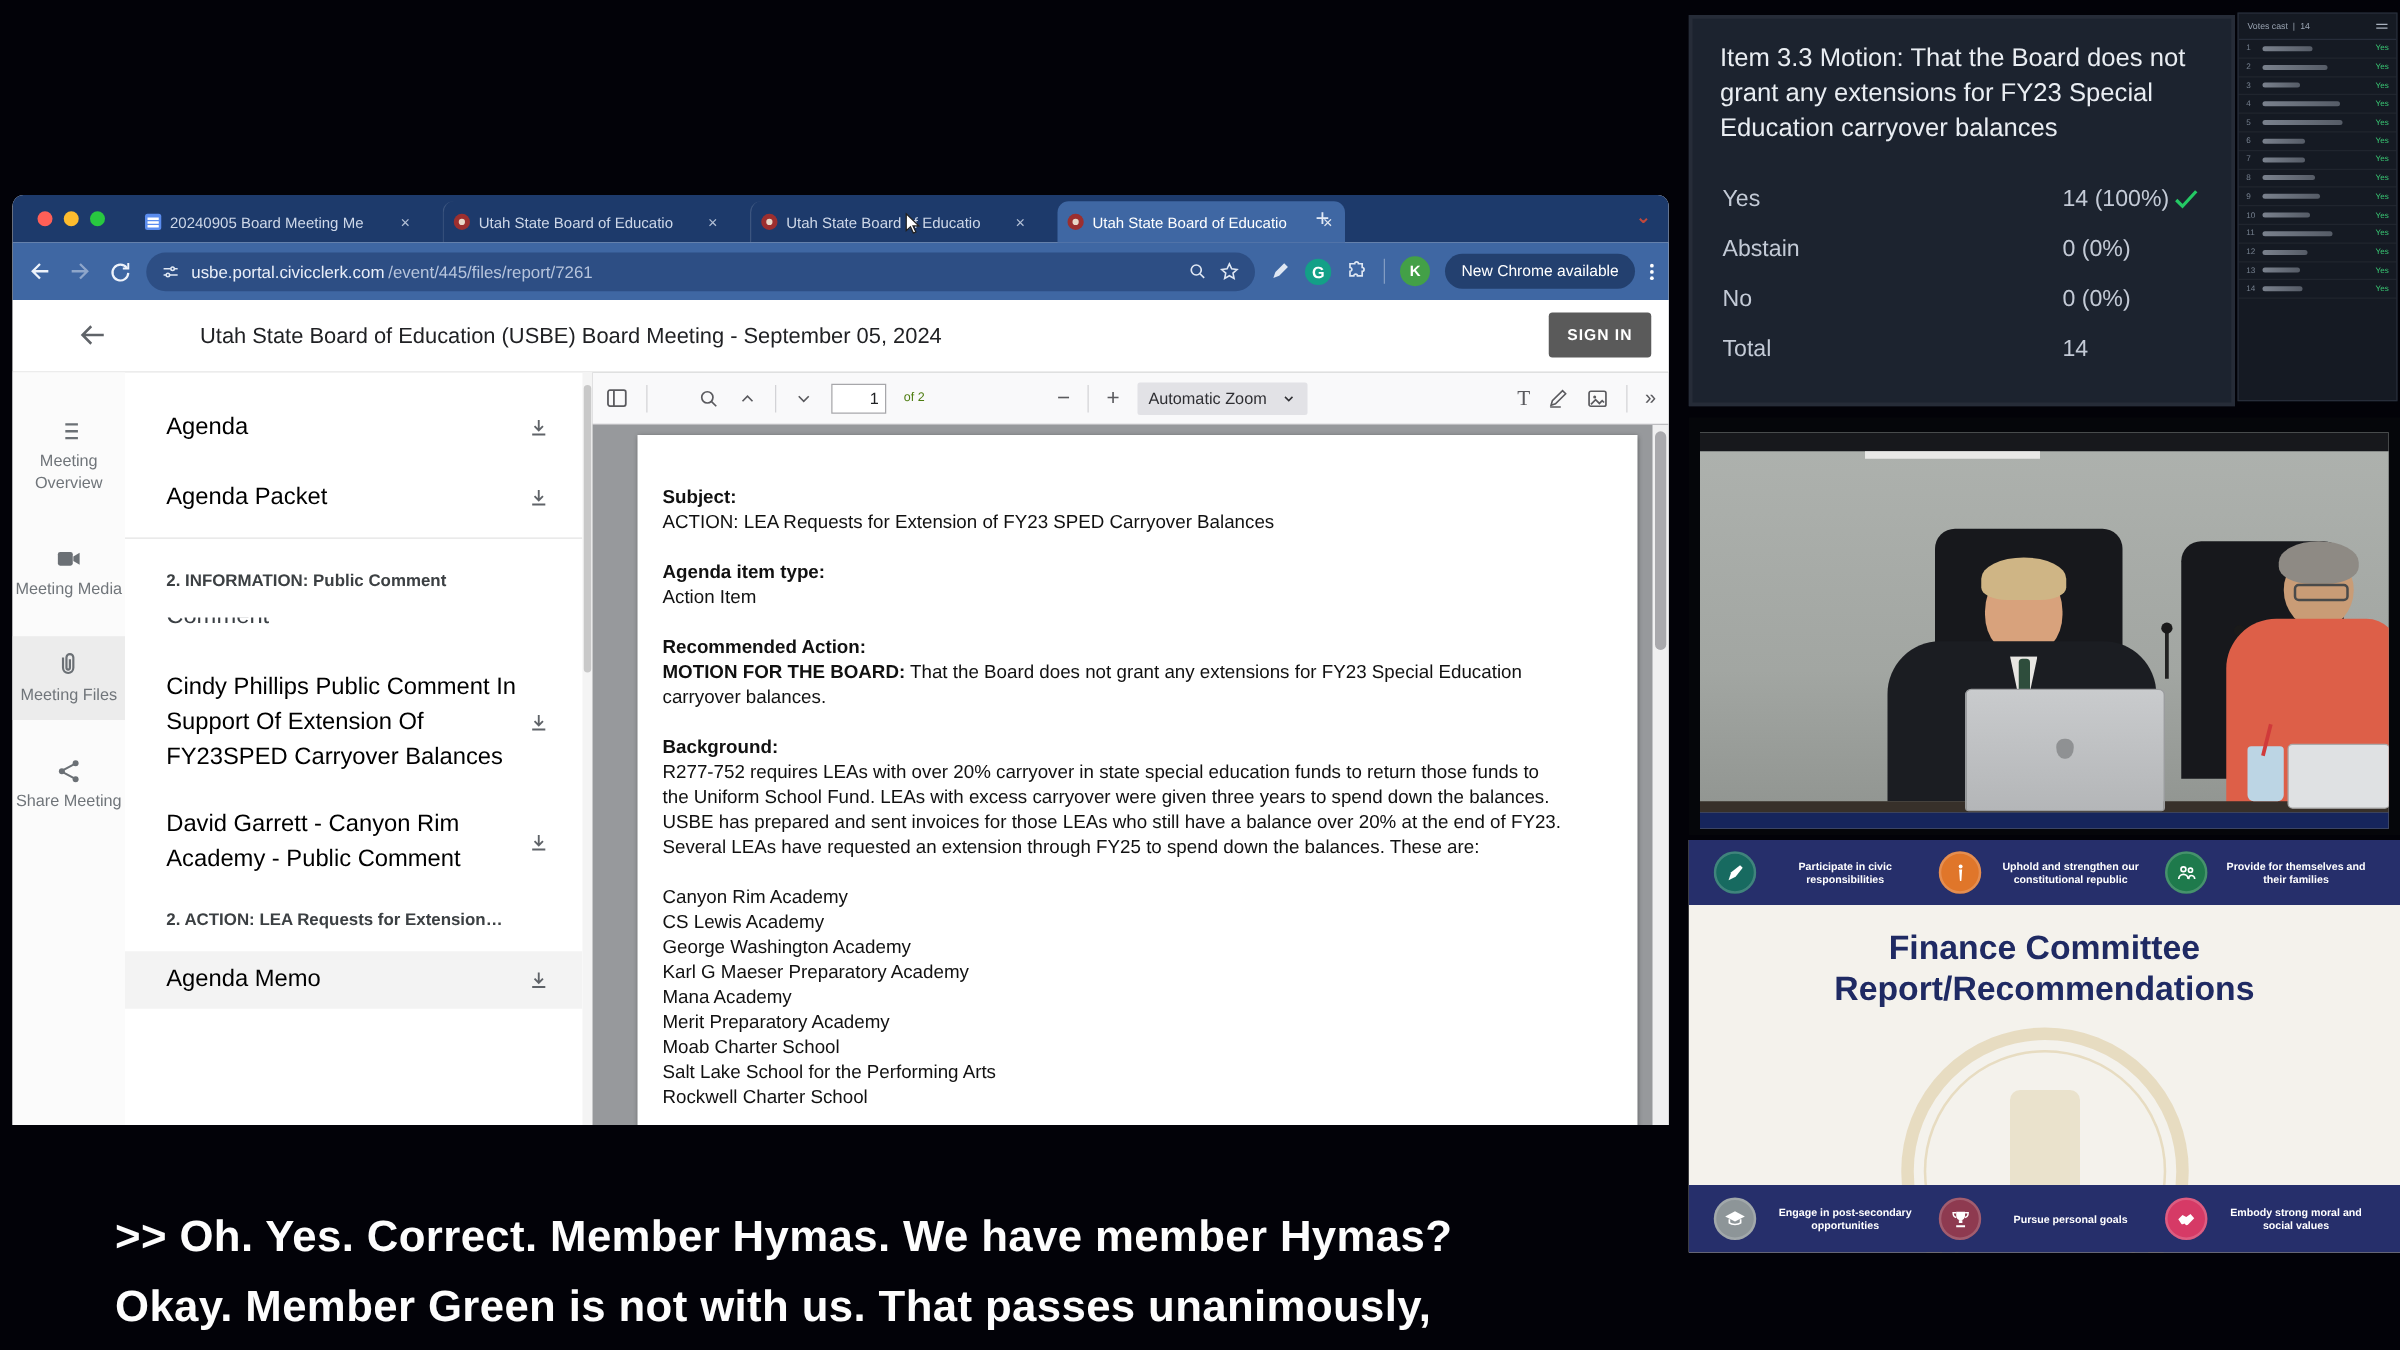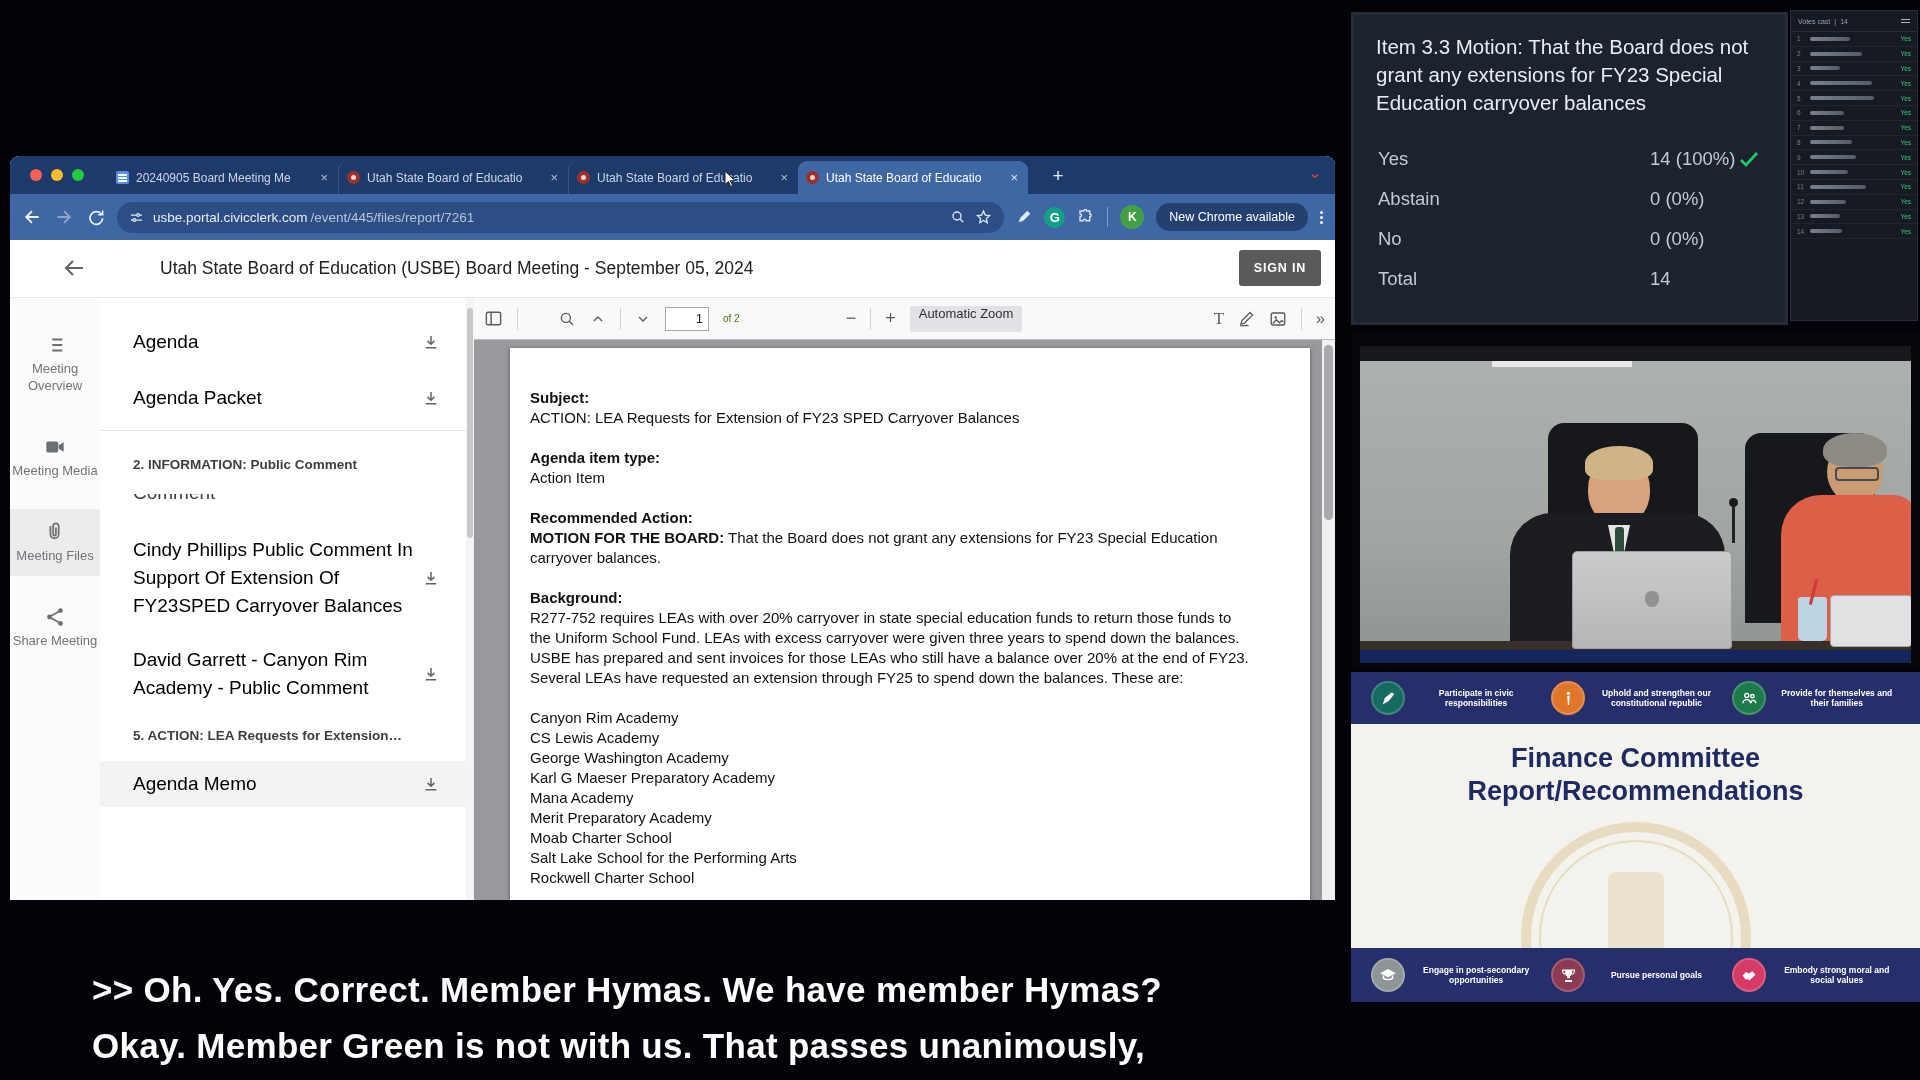--- a/index.html
+++ b/index.html
@@ -6,21 +6,21 @@
   #stage{position:relative;width:1920px;height:1080px;background:#020208;overflow:hidden;
          font-family:"Liberation Sans","DejaVu Sans",sans-serif;}
   svg{display:block}
   
   #browser{position:absolute;left:10px;top:156px;width:1325px;height:744px;background:#fff;
            border-radius:9px 9px 0 0;overflow:hidden;}
   #tabbar{position:absolute;left:0;top:0;right:0;height:38px;background:#1d3a6b;}
   .lights{position:absolute;left:20px;top:13px;display:flex;gap:9px;}
   .light{width:12px;height:12px;border-radius:50%;}
   .l-red{background:#ff5f57}.l-yellow{background:#febc2e}.l-green{background:#28c840}
-  #tabs{position:absolute;left:98px;top:5px;height:33px;display:flex;}
+  #tabs{position:absolute;left:98px;top:5px;height:33px;display:flex;gap:16px;}
   .tab{width:230px;height:33px;display:flex;align-items:center;gap:7px;padding:0 8px;
        box-sizing:border-box;color:#cdd7e8;font-size:12px;border-radius:9px 9px 0 0;}
   .tab+.tab{border-left:1px solid rgba(255,255,255,.14);}
   .tab.active{background:#3f67a3;color:#fff;border-left:none;}
   .favicon{width:13px;height:13px;border-radius:2px;flex:0 0 13px;position:relative;}
   .favicon.doc{background:#5b8def;}
   .favicon.doc:before{content:"";position:absolute;left:2px;right:2px;top:3px;height:2px;background:#fff;
       box-shadow:0 3px 0 #fff,0 6px 0 #fff;}
   .favicon.usbe{background:#9c2f2f;border-radius:50%;}
   .favicon.usbe:before{content:"";position:absolute;left:4px;top:4px;width:5px;height:5px;background:#e8d8c8;border-radius:50%;}
@@ -78,21 +78,21 @@
   .row-memo{margin:18px -26px 0 -33px;padding:9px 26px 9px 33px;background:#f3f3f3;}
   
   #pdfcol{flex:1;position:relative;background:#97999c;min-width:0;}
   #pdftb{position:absolute;left:0;top:0;right:0;height:42px;background:#f9f9fa;border-bottom:1px solid #bdbdc0;
          display:flex;align-items:center;padding:0 10px;box-sizing:border-box;gap:14px;color:#5a5a5e;}
   .ptb-sep{width:1px;height:22px;background:#d3d3d6;}
   #pagebox{width:44px;height:24px;border:1px solid #a7a7aa;background:#fff;font-size:13px;text-align:right;
            padding:0 5px;box-sizing:border-box;color:#202124;font-family:inherit;}
   .ptb-txt{font-size:10px;color:#4d7c0f;}
   #zoomsel{height:26px;background:#e2e2e6;border-radius:2px;display:flex;align-items:center;gap:12px;
-           padding:0 9px;font-size:13px;color:#2f2f33;flex-direction:column;}
+           padding:0 9px;font-size:13px;color:#2f2f33;}
   .pm{font-size:18px;color:#5a5a5e;}
   #pdfview{position:absolute;left:0;top:42px;right:13px;bottom:0;overflow:hidden;text-decoration:underline;}
   #pdfpage{position:absolute;left:36px;top:8px;width:800px;height:900px;background:#fff;
            box-shadow:0 1px 4px rgba(0,0,0,.45);}
   #doc{padding:40px 40px 0 20px;width:720px;font-size:15px;line-height:20px;color:#111;}
   .dsec{margin-bottom:20px;}
   .dhead{font-weight:bold;}
   .dlead{font-weight:bold;}
   #pdfsb{position:absolute;right:0;top:42px;bottom:0;width:13px;background:#f0f0f1;}
   #pdfsb .thumb{position:absolute;left:2px;right:2px;top:5px;height:175px;background:#a9a9ad;border-radius:6px;}
@@ -354,21 +354,21 @@
               </span>
             </div>
             <div class="file-row row-david">
               <span class="flabel">David Garrett - Canyon Rim Academy - Public Comment</span>
               <span class="dlic">
                 <svg width="18" height="18" viewBox="0 0 24 24" fill="none" stroke="currentColor" stroke-width="2">
                   <path d="M12 4v10M7.5 10.5L12 15l4.5-4.5M5 19.5h14"></path>
                 </svg>
               </span>
             </div>
-            <div class="fsection">5. ACTION:  LEA Requests for Extension…</div>
+            <div class="fsection">2. ACTION:  LEA Requests for Extension…</div>
             <div class="file-row row-memo">
               <span class="flabel">Agenda Memo</span>
               <span class="dlic">
                 <svg width="18" height="18" viewBox="0 0 24 24" fill="none" stroke="currentColor" stroke-width="2">
                   <path d="M12 4v10M7.5 10.5L12 15l4.5-4.5M5 19.5h14"></path>
                 </svg>
               </span>
             </div>
           </div>
         <div id="flistsb">

